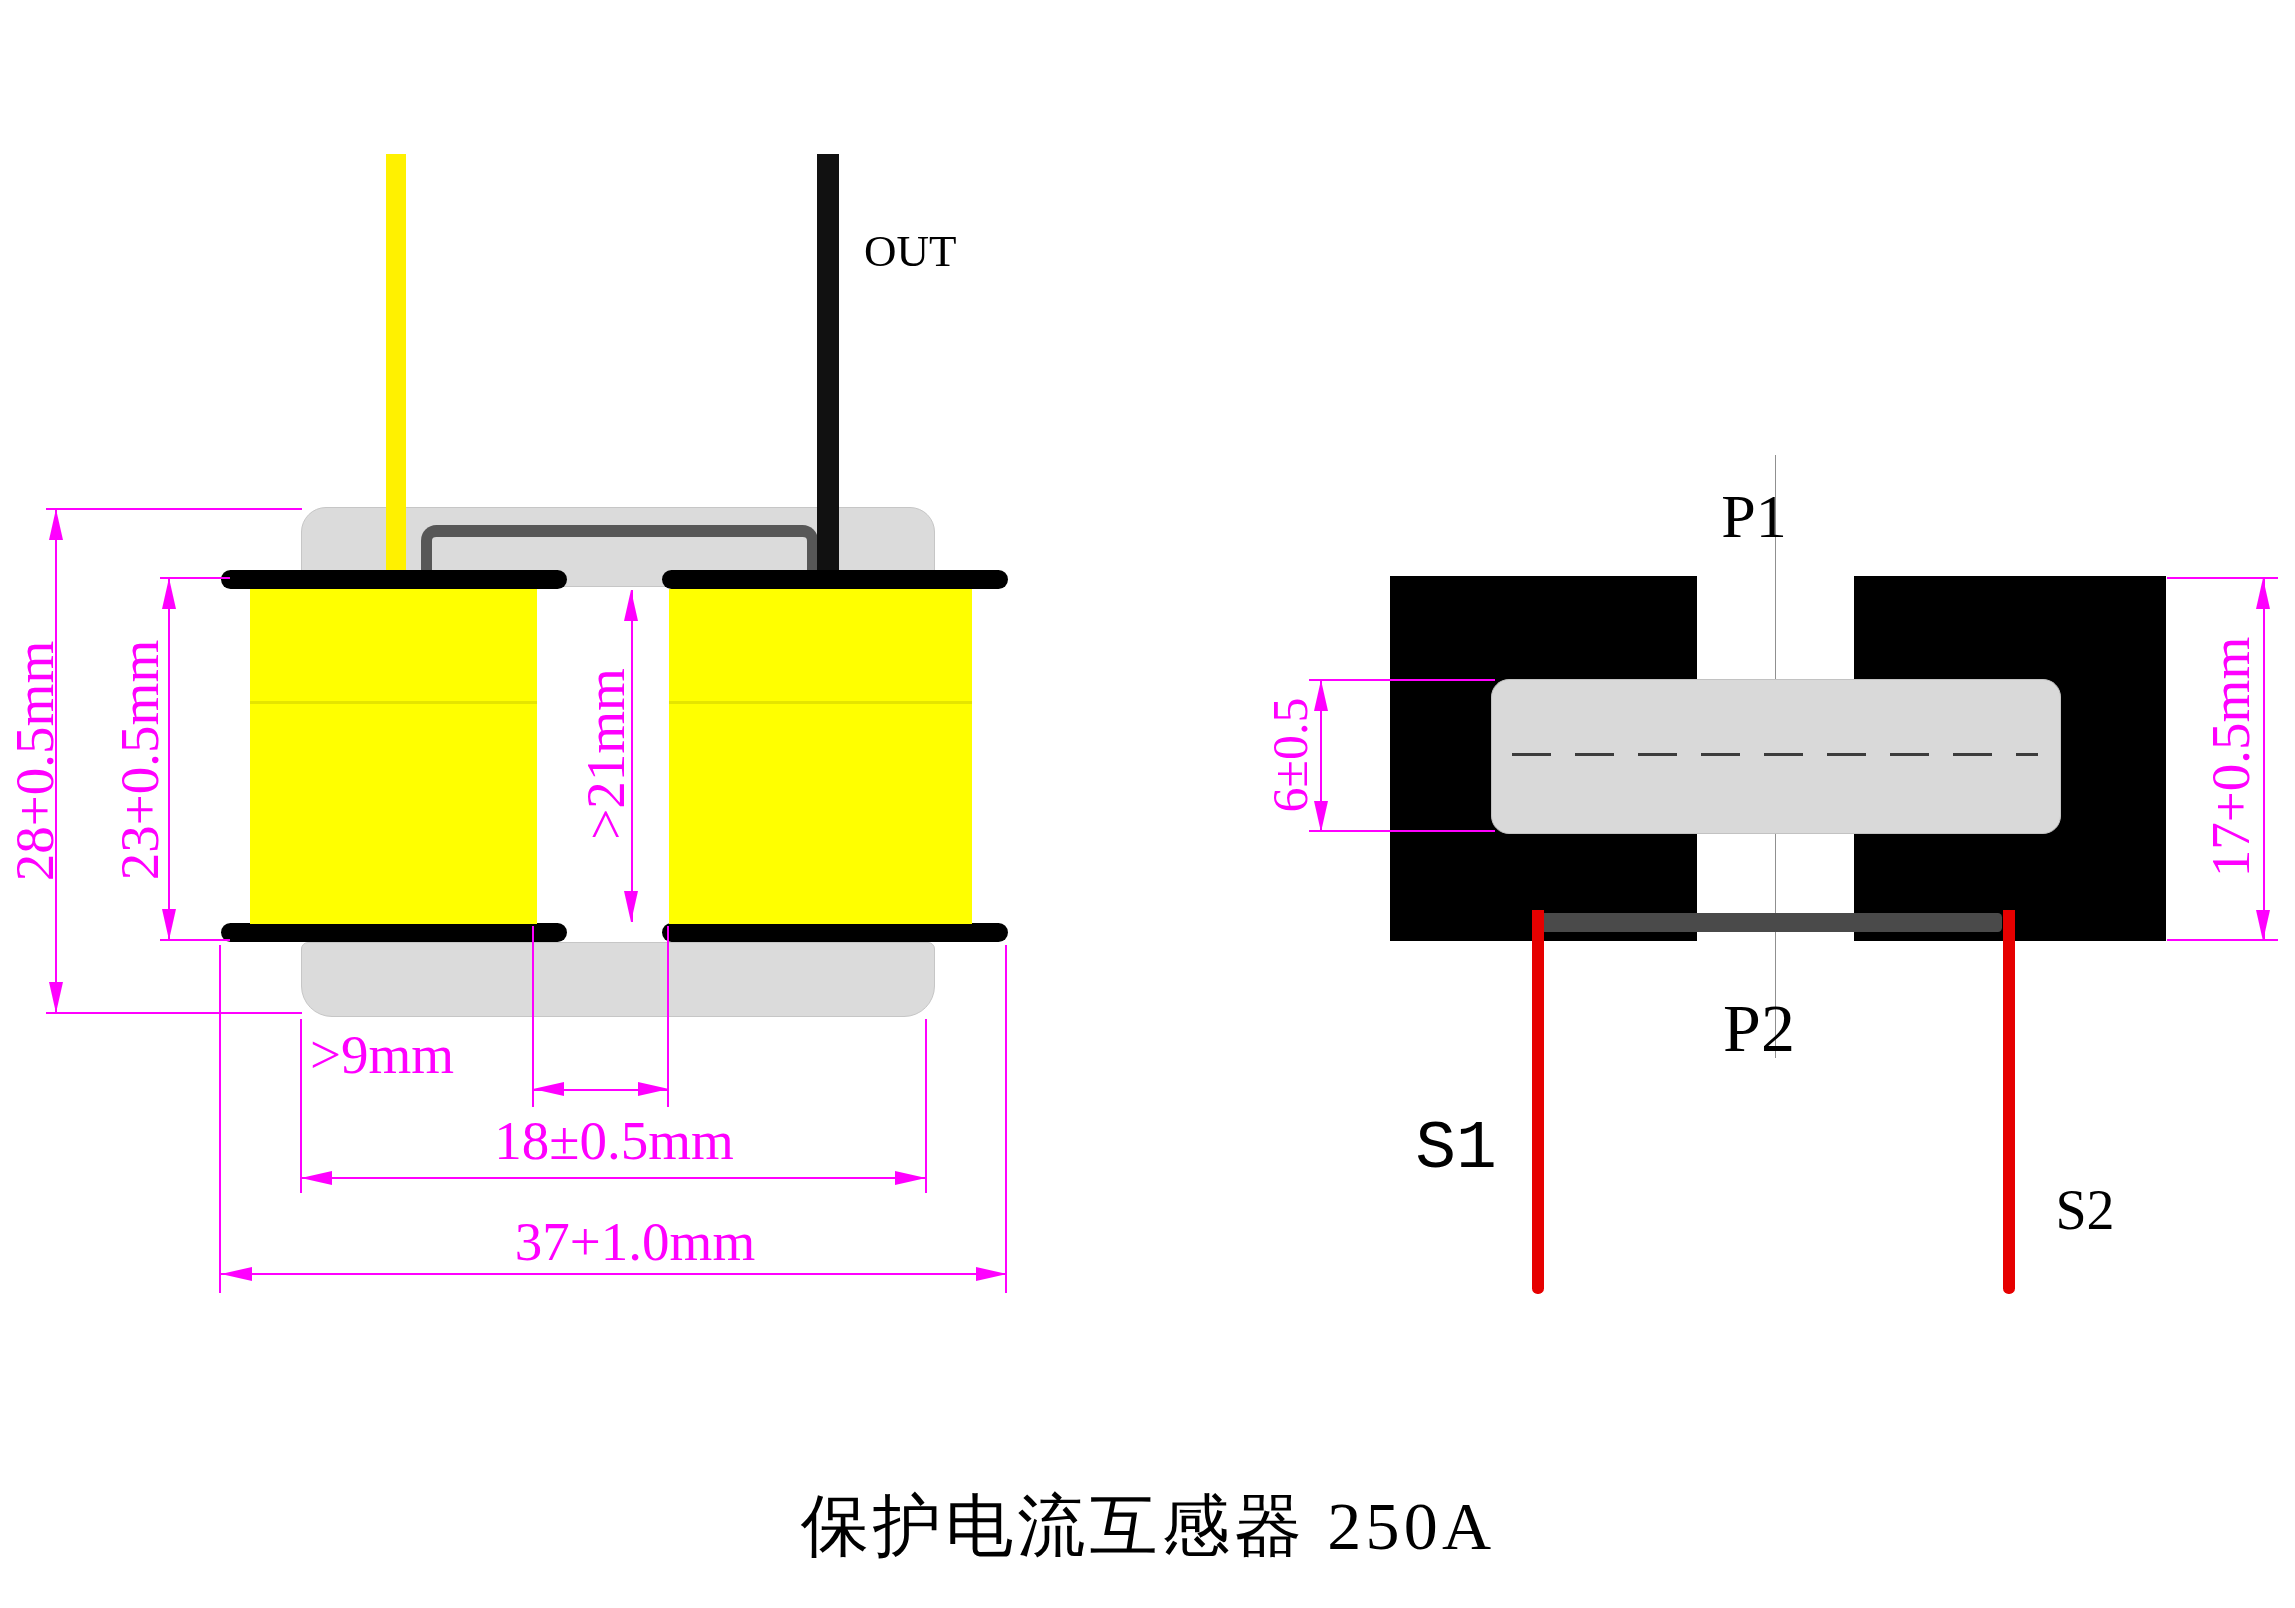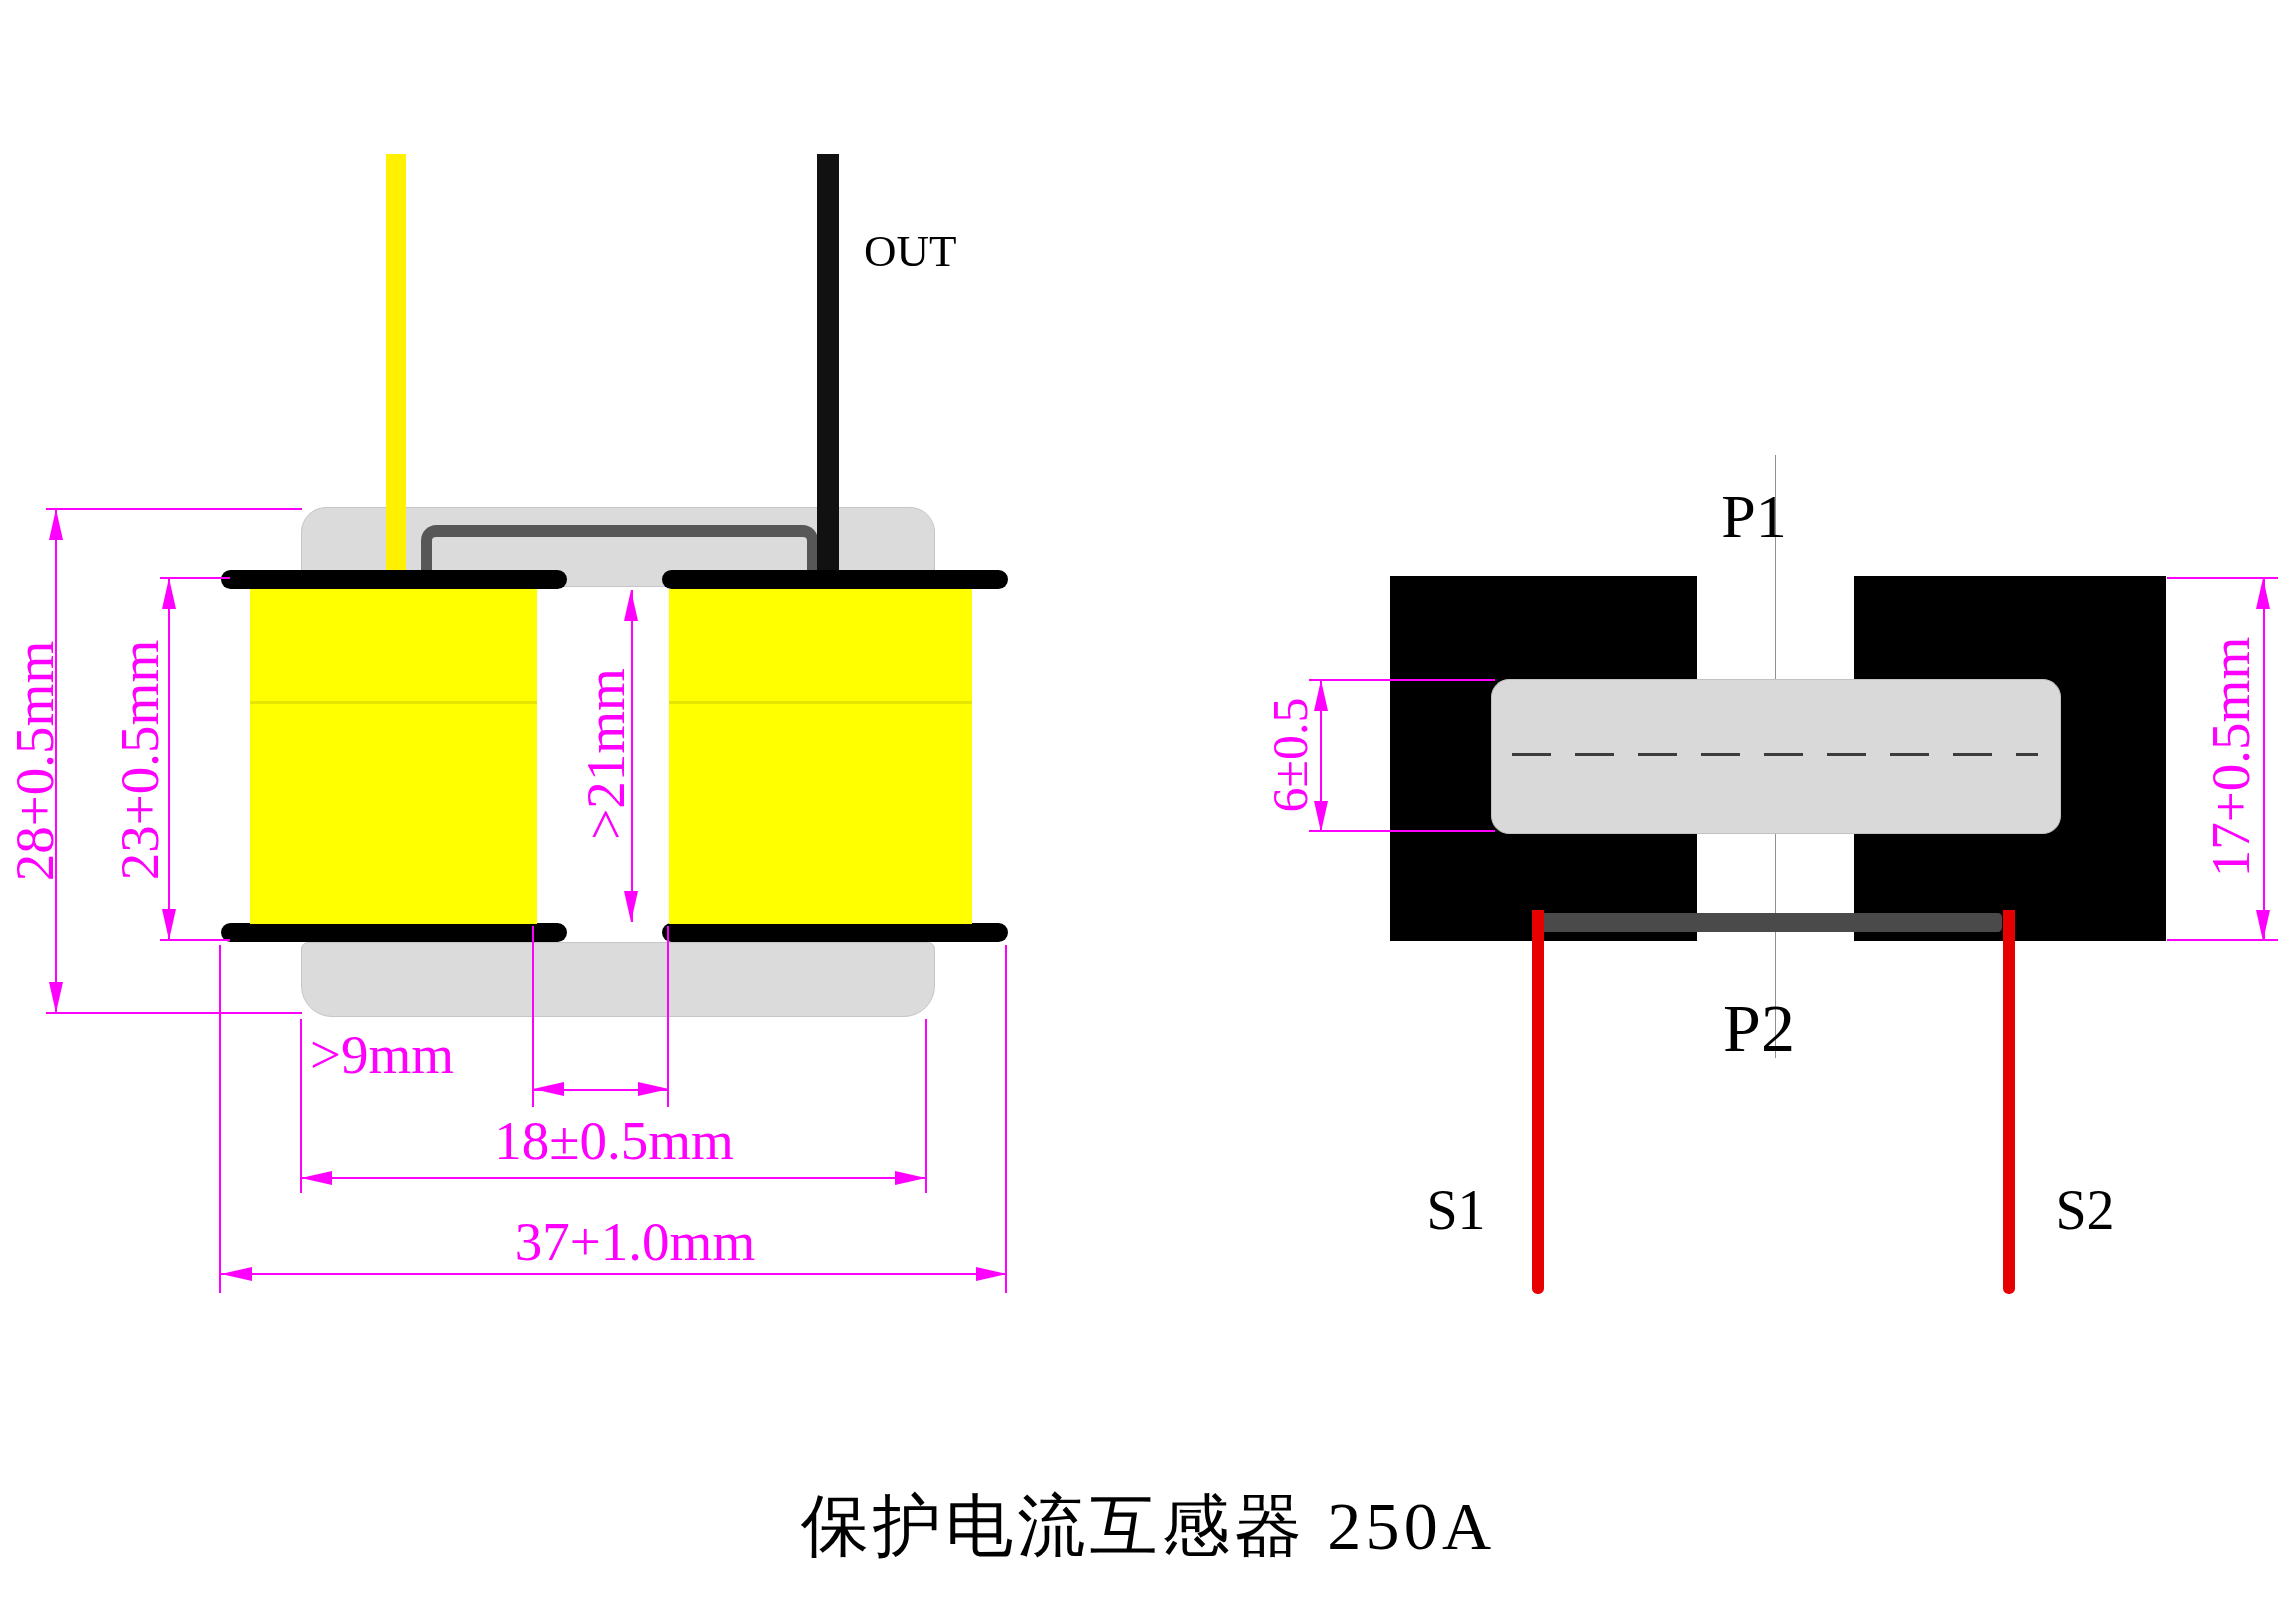--- a/index.html
+++ b/index.html
@@ -120,21 +120,21 @@
     <div class="abs" style="left:1491px;top:679px;width:568px;height:153px;background:#D9D9D9;border:1.4px solid #c2c2c2;border-radius:18px;"></div>
     <div class="dash-line" style="left:1512px;top:753px;width:526px;"></div>
 
     <div class="abs" style="left:1540px;top:913px;width:462px;height:19px;background:#4a4a4a;border-radius:4.2px;"></div>
 
     <div class="abs" style="left:1532px;top:910px;width:12px;height:384px;background:#E60000;border-radius:0 0 5.6px 5.6px;"></div>
     <div class="abs" style="left:2003px;top:910px;width:12px;height:384px;background:#E60000;border-radius:0 0 5.6px 5.6px;"></div>
 
     <div class="label ctr" style="left:1754px;top:516px;font-size:62px;font-family:Liberation Serif, serif;">P1</div>
     <div class="label ctr" style="left:1759px;top:1006px;font-size:68px;margin-top:22px;">P2</div>
-    <div class="label ctr" style="left:1456px;top:1210px;font-size:56px;">S1</div>
+    <div class="label ctr" style="left:1456px;top:1148px;font-size:68px;font-family:Liberation Mono, monospace;">S1</div>
     <div class="label ctr" style="left:2085px;top:1210px;font-size:56px;">S2</div>
 
     <div>
       <div class="ext" style="left:1309px;top:679px;width:186px;height:2.1px;"></div>
       <div class="ext" style="left:1309px;top:830px;width:186px;height:2.1px;"></div>
       <div class="dimline" style="left:1320px;top:680px;width:2.1px;height:151px;"></div>
       <div class="arr up" style="left:1314px;top:680px;"></div>
       <div class="arr down" style="left:1314px;top:801px;"></div>
       <div class="dim-text v" style="left:1290px;top:755px;font-size:50px;">6±0.5</div>
     </div>

